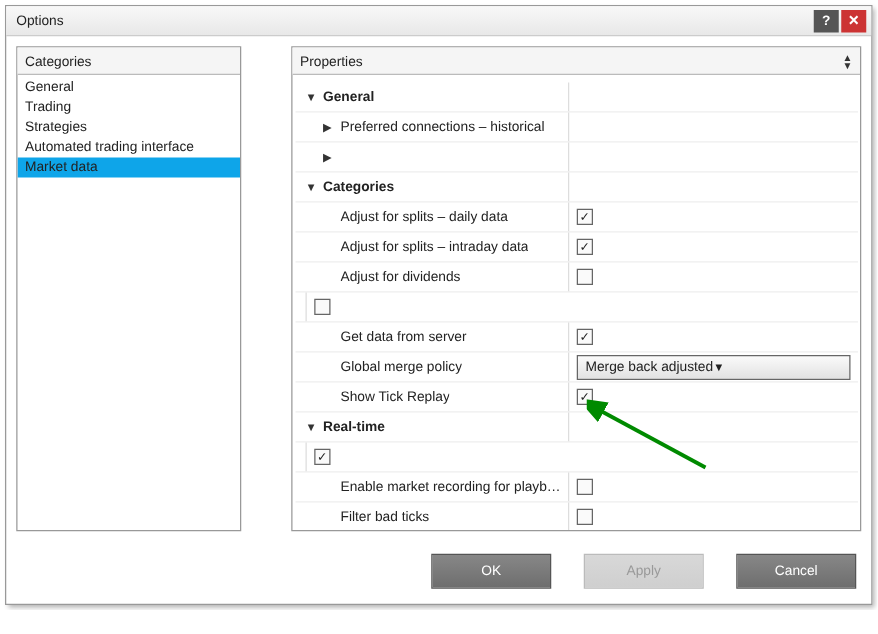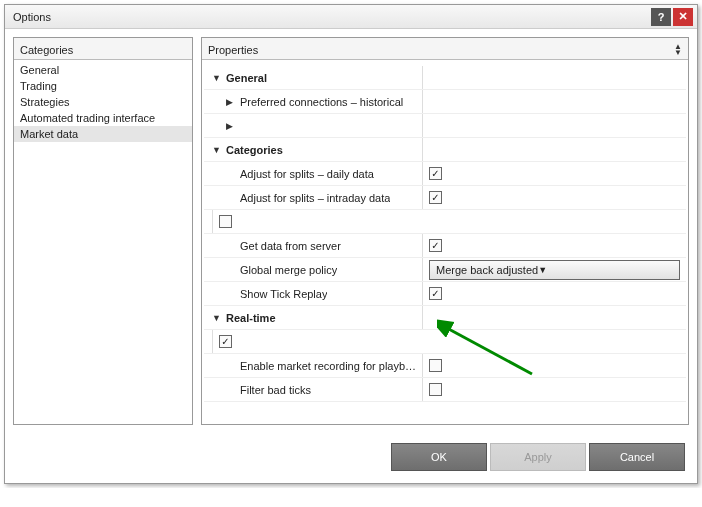--- a/index.html
+++ b/index.html
@@ -59,29 +59,29 @@
     color: #222;
     display: flex;
     align-items: flex-end;
     justify-content: space-between;
   }
   .spinner {
     display:flex; flex-direction:column; line-height:6px;
   }
   .spinner span { font-size:8px; color:#333; cursor:pointer; }
   .categories { width: 180px; }
-  .properties { flex: 1; min-width: 0; position: relative; }
+  .properties { flex: 1; min-width: 0; position: relative; margin-left: 32px; }
   .cat-list { flex: 1; overflow: auto; padding-top: 2px; }
   .cat-item {
     padding: 2px 6px;
     cursor: pointer;
     color: #222;
   }
   .cat-item.selected {
-    background: #e5e5e5;
+    background: #0ea5e9;
   }
   .prop-body {
     flex: 1;
     overflow: auto;
     padding: 6px 2px;
     position: relative;
   }
   .row {
     display: flex;
     align-items: center;
@@ -142,21 +142,21 @@
   }
   .sel .caret { font-size: 9px; }
   .arrow-annot {
     position: absolute;
     pointer-events: none;
     color: #0a0;
   }
   .footer {
     display: flex;
     justify-content: flex-end;
-    gap: 3px;
+    gap: 26px;
     padding: 10px 12px 12px;
   }
   .btn {
     width: 96px;
     height: 28px;
     background: linear-gradient(#878787,#6e6e6e);
     color: #fff;
     border: 1px solid #555;
     display: flex;
     align-items: center;
@@ -242,20 +242,29 @@
           <div class="row">
             <div class="labelcell indent1">
               <span class="arw"></span>
               <span class="txt">Adjust for splits – intraday data</span>
             </div>
             <div class="valuecell">
               <span class="chk">✓</span>
             </div>
           </div>
           <div class="row">
+            <div class="labelcell indent1">
+              <span class="arw"></span>
+              <span class="txt">Adjust for dividends</span>
+            </div>
+            <div class="valuecell">
+              <span class="chk"></span>
+            </div>
+          </div>
+          <div class="row">
             <div class="valuecell">
               <span class="chk"></span>
             </div>
           </div>
           <div class="row">
             <div class="labelcell indent1">
               <span class="arw"></span>
               <span class="txt">Get data from server</span>
             </div>
             <div class="valuecell">

